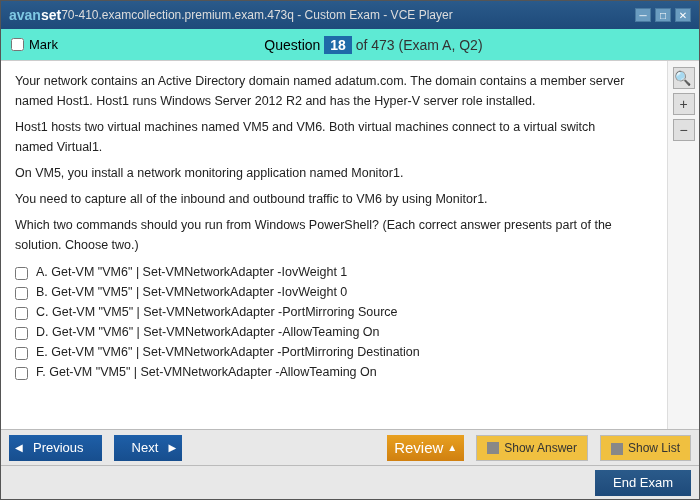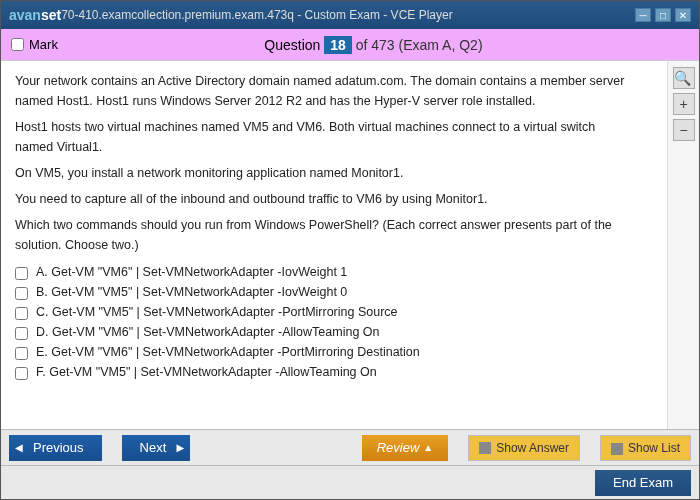--- a/index.html
+++ b/index.html
@@ -26,21 +26,21 @@
       width: 16px; height: 14px;
       background: #6a9cc0;
       border: 1px solid #4a7aa0;
       color: white;
       font-size: 10px;
       display: flex; align-items: center; justify-content: center;
       cursor: pointer;
     }
 
     .toolbar {
-      background: #f0abfc;
+      background: #5eead4;
       border-bottom: 1px solid #ccc;
       padding: 4px 10px;
       display: flex;
       align-items: center;
       height: 32px;
       flex-shrink: 0;
     }
     .mark-checkbox { display: flex; align-items: center; gap: 5px; cursor: pointer; }
     .mark-checkbox input { margin: 0; }
     .question-info { margin: 0 auto; font-size: 14px; }
@@ -67,21 +67,21 @@
       cursor: pointer;
       color: #444;
     }
 
     .bottom-bar {
       background: #e8e8e8;
       border-top: 1px solid #bbb;
       display: flex;
       align-items: center;
       padding: 6px 8px;
-      gap: 20px;
+      gap: 12px;
       height: 36px;
       flex-shrink: 0;
     }
     .btn-nav {
       background: linear-gradient(to bottom, #1e5fa8, #174e8e);
       color: white;
       border: none;
       padding: 5px 18px;
       font-size: 13px;
       cursor: pointer;
@@ -100,25 +100,25 @@
       content: '◀';
       position: absolute;
       left: 6px;
       font-size: 10px;
     }
     .spacer { flex: 1; }
     .btn-review {
       background: linear-gradient(to bottom, #e8a020, #d08010);
       color: white;
       border: none;
-      padding: 5px 15px;
-      font-size: 13px;
-      cursor: pointer;
-      height: 26px;
-      display: flex; align-items: center; gap: 4px; font-style: italic;
+      padding: 5px 7px;
+      font-size: 15px;
+      cursor: pointer;
+      height: 26px;
+      display: flex; align-items: center; gap: 4px;
     }
     .btn-review::after { content: '▲'; font-size: 10px; }
     .btn-show-answer {
       background: #f0c040;
       color: #333;
       border: 1px solid #bbb;
       padding: 5px 10px;
       font-size: 12px;
       cursor: pointer;
       height: 26px;

